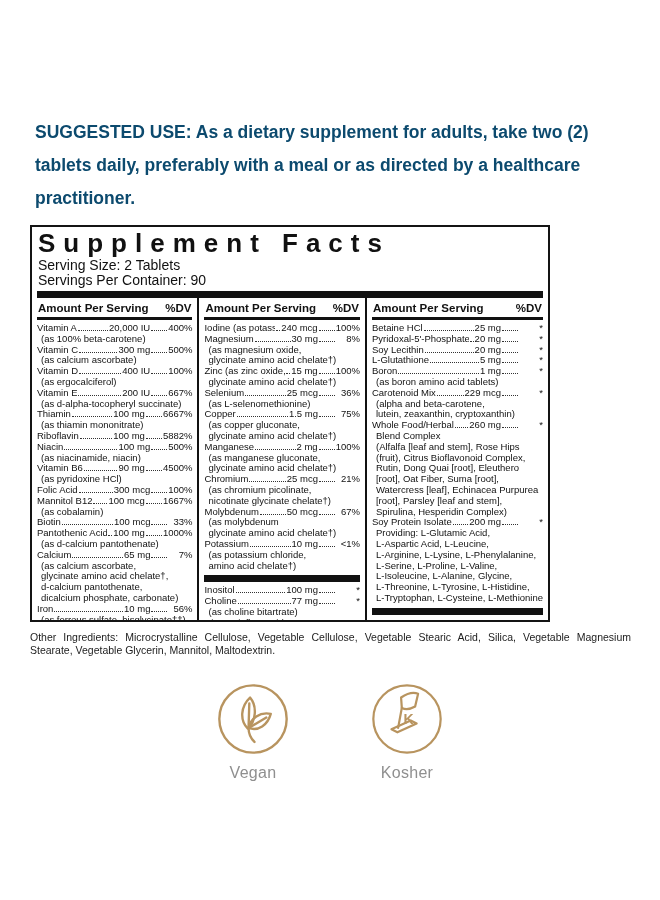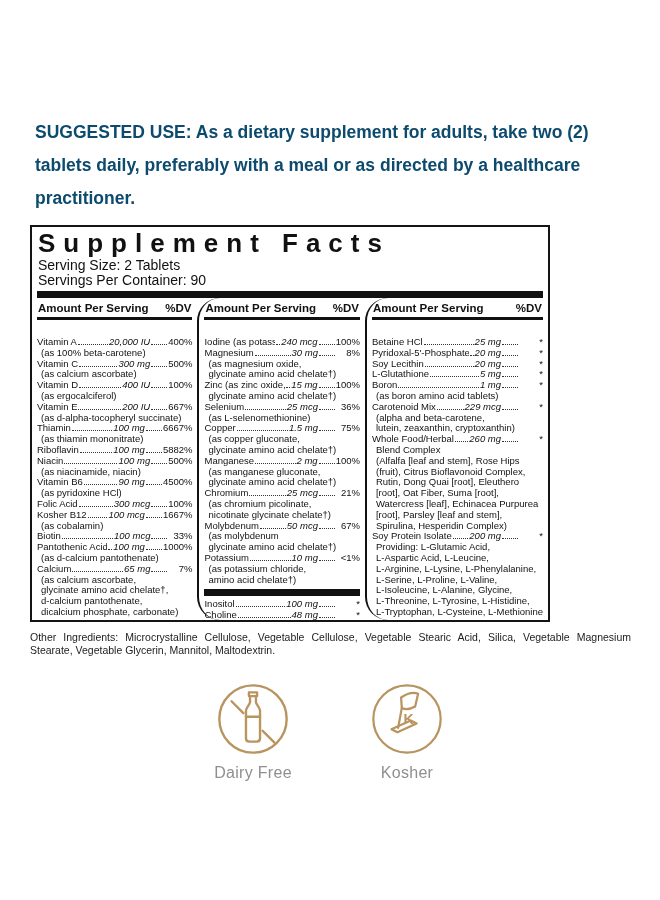--- a/index.html
+++ b/index.html
@@ -16,33 +16,33 @@
   .sf-box{
     position:absolute;left:30px;top:225px;width:520px;height:397px;
     border:2.5px solid #141414;box-sizing:border-box;background:#fff;
     display:flex;flex-direction:column;
   }
   .sf-head{padding:1px 6px 0;}
   .sf-title{font-size:26px;font-weight:700;letter-spacing:8px;white-space:nowrap;line-height:30px;}
   .sf-serving{font-size:14px;font-weight:400;line-height:15px;}
   .sf-topbar{height:7px;background:#111;margin:3px 5px 0;flex:0 0 auto;}
   .sf-cols{flex:1;display:flex;overflow:hidden;}
-  .sf-col{flex:1;padding:0 5px;min-width:0;border-radius:23px;}
+  .sf-col{flex:1;padding:0 5px;min-width:0;}
   .sf-col + .sf-col{border-left:2px solid #111;}
   .sf-col:last-child{flex:1.1;}
   .col-head{
     display:flex;justify-content:space-between;align-items:baseline;
     font-weight:700;font-size:11.5px;padding:4px 1px 3px;border-bottom:3px solid #111;
   }
-  .entries{padding-top:17px;font-size:9.5px;line-height:10.8px;}
+  .entries{padding-top:3px;font-size:9.5px;line-height:10.8px;}
   .row{display:flex;align-items:baseline;white-space:nowrap;}
   .nm{flex:0 1 auto;overflow:hidden;}
   .ld{flex:1 1 4px;min-width:4px;border-bottom:1.6px dotted #333;margin:0 1px 2px;}
   .ld2{flex:0 0 16px;border-bottom:1.6px dotted #333;margin:0 1px 2px;}
-  .amt{flex:0 0 auto;font-style:italic;}
+  .amt{flex:0 0 auto;}
   .dv{flex:0 0 auto;text-align:right;min-width:24px;}
   .sub{padding-left:4px;white-space:nowrap;overflow:hidden;}
   .col-bar{height:7px;background:#111;margin:4px 0 3px;}
   .note{padding-top:2px;font-size:9.5px;}
   
   .other{
     position:absolute;left:30px;top:631px;width:601px;
     font-size:10.5px;line-height:13px;color:#1c1c1c;text-align:justify;
   }
   
@@ -134,21 +134,21 @@
           </div>
           <div class="sub">(as pyridoxine HCl)</div>
           <div class="row">
             <span class="nm">Folic Acid</span>
             <span class="ld"></span>
             <span class="amt">300 mcg</span>
             <span class="ld2"></span>
             <span class="dv">100%</span>
           </div>
           <div class="row">
-            <span class="nm">Kosher B12</span>
+            <span class="nm">Mannitol B12</span>
             <span class="ld"></span>
             <span class="amt">100 mcg</span>
             <span class="ld2"></span>
             <span class="dv">1667%</span>
           </div>
           <div class="sub">(as cobalamin)</div>
           <div class="row">
             <span class="nm">Biotin</span>
             <span class="ld"></span>
             <span class="amt">100 mcg</span>
@@ -271,21 +271,21 @@
           <div class="row">
             <span class="nm">Inositol</span>
             <span class="ld"></span>
             <span class="amt">100 mg</span>
             <span class="ld2"></span>
             <span class="dv">*</span>
           </div>
           <div class="row">
             <span class="nm">Choline</span>
             <span class="ld"></span>
-            <span class="amt">48 mg</span>
+            <span class="amt">77 mg</span>
             <span class="ld2"></span>
             <span class="dv">*</span>
           </div>
           <div class="sub">(as choline bitartrate)</div>
           <div class="row">
             <span class="nm">Citrus Bioflavonoid Complex</span>
             <span class="amt">25 mg</span>
             <span class="dv">*</span>
           </div>
         </div>
@@ -376,27 +376,27 @@
     </div>
   </div>
 </div>
 
 <div class="other">Other Ingredients: Microcrystalline Cellulose, Vegetable Cellulose, Vegetable Stearic Acid, Silica, Vegetable Magnesium Stearate, Vegetable Glycerin, Mannitol, Maltodextrin.</div>
 
 <div class="badges">
   <div class="badge">
     <svg viewBox="0 0 100 100" fill="none" stroke="#b8945f" stroke-width="3.2" stroke-linecap="round" stroke-linejoin="round">
       <circle cx="50" cy="50" r="45.5"></circle>
-      <path d="M21,26 L37,42"></path>
-      <path d="M63,66 L79,82"></path>
-      <path d="M44.5,14 L55.5,14 L55.5,19 L44.5,19 Z"></path>
-      <path d="M46,19 L46,27 C46,31 40.5,34 40.5,39 L40.5,76 C40.5,79 42,80.5 45,80.5 L55,80.5 C58,80.5 59.5,79 59.5,76 L59.5,39 C59.5,34 54,31 54,27 L54,19"></path>
-      <path d="M40.5,47 L59.5,47"></path>
+      <path d="M46,21 C33,33 32,52 43,63 C54,53 56,33 46,21 Z"></path>
+      <path d="M45,29 L44,62"></path>
+      <path d="M74,43 C59,40 47,49 44,62 C57,67 70,58 74,43 Z"></path>
+      <path d="M68,48 L46,61"></path>
+      <path d="M44,62 C44,70 47,76 52,81"></path>
     </svg>
-    <div class="badge-label">Dairy Free</div>
+    <div class="badge-label">Vegan</div>
   </div>
   <div class="badge">
     <svg viewBox="0 0 100 100" fill="none" stroke="#b8945f" stroke-width="3" stroke-linecap="round" stroke-linejoin="round">
       <circle cx="50" cy="50" r="45.5"></circle>
       <path d="M42,21 C51,15 60,14 65,16 L61,33 C54,37 47,37 43,35 Z"></path>
       <path d="M43,35 L38,62"></path>
       <path d="M29,64 L55,52 L63,56 L37,68 Z"></path>
       <text x="52" y="57" font-size="19" font-weight="bold" fill="#b8945f" stroke="none" text-anchor="middle" font-family="Liberation Sans, sans-serif">K</text>
     </svg>
     <div class="badge-label">Kosher</div>

